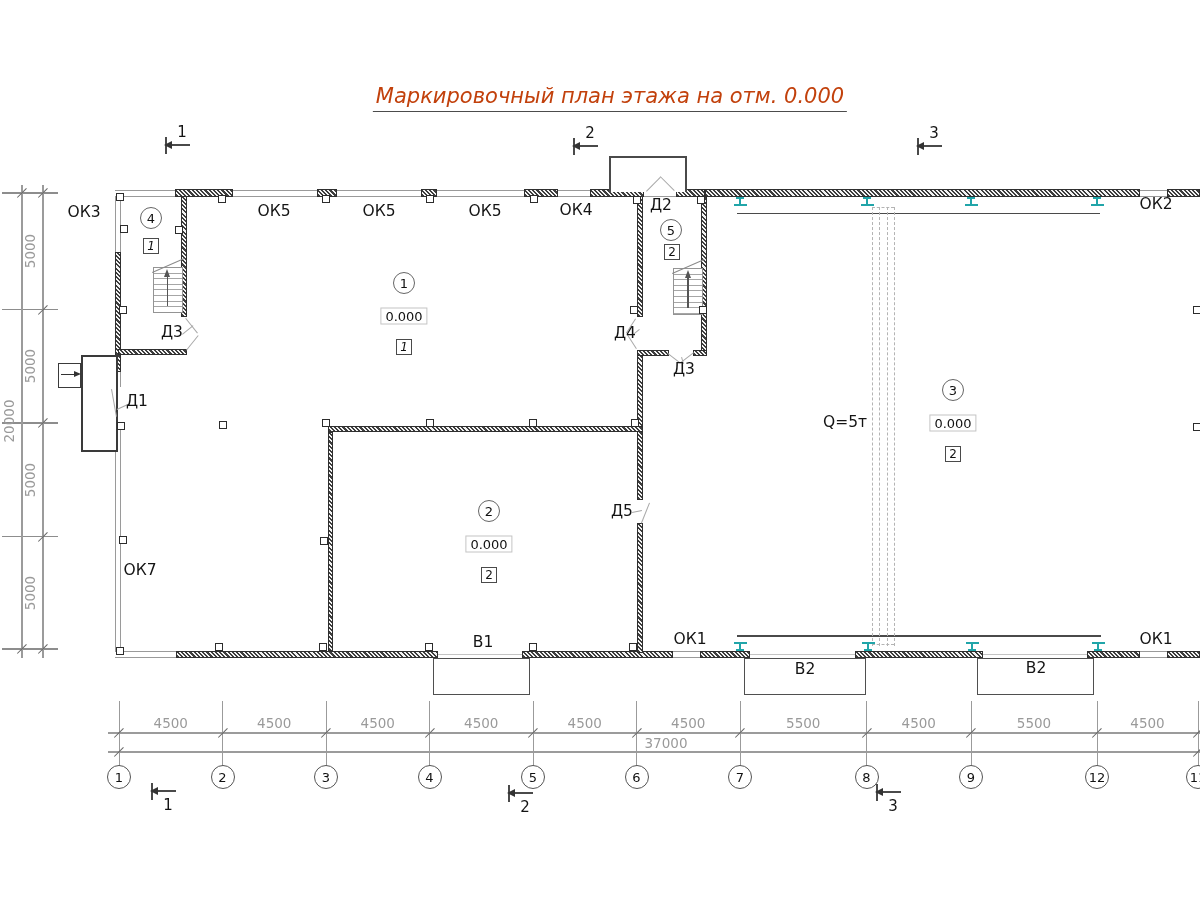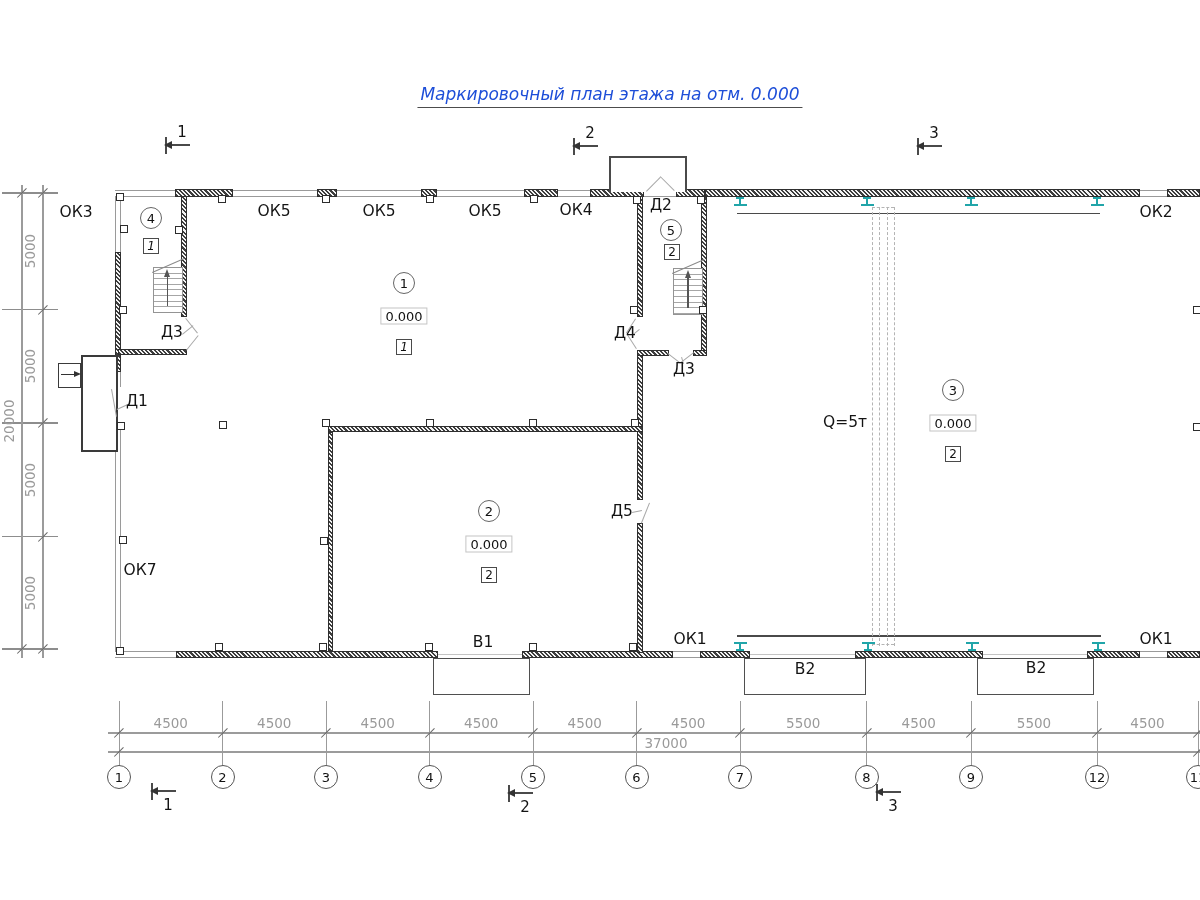--- a/index.html
+++ b/index.html
@@ -35,21 +35,21 @@
   .dash-h{border-top:1.2px dashed #b4b4b4}
   .ramp{box-sizing:border-box;border:1.6px solid #4f4f4f;background:#fff}
   .outl2{box-sizing:border-box;border:2px solid #3a3a3a;background:#fff}
   .outl15{box-sizing:border-box;border:1.5px solid #3a3a3a;background:#fff}
   .porch{box-sizing:border-box;border:2px solid #4a4a4a;border-bottom:none;background:#fff}
   .stair{box-sizing:border-box;border:1px solid #949494;
          background:#fff repeating-linear-gradient(to bottom,#fff 0 4.6px,#a6a6a6 4.6px 5.6px)}
   .tri-l{width:0;height:0;border-top:4px solid transparent;border-bottom:4px solid transparent;border-right:8px solid #333}
   .tri-r{width:0;height:0;border-top:3.5px solid transparent;border-bottom:3.5px solid transparent;border-left:7px solid #333}
   .tri-u{width:0;height:0;border-left:3.5px solid transparent;border-right:3.5px solid transparent;border-bottom:8px solid #555}
-  .title{font-size:17px;font-style:italic;color:#1d4ed8;border-bottom:1.2px solid #4c4c4c;
+  .title{font-size:21px;font-style:italic;color:#c2410c;border-bottom:1.2px solid #4c4c4c;
          padding:0 3px 3px;white-space:nowrap;transform:translateX(-50%)}
 </style>
 </head>
 <body>
 
 <div id="canvas">
   <div class="abs title" style="left:610px;top:84px">Маркировочный план этажа на отм. 0.000</div>
   <div id="plan" class="abs" style="left:0;top:0;width:1200px;height:900px">
       <div class="abs band-h" style="left: 115px; top: 190px; width: 590px; height: 7px;"></div>
       <div class="abs band-h" style="left: 1140px; top: 190px; width: 27px; height: 7px;"></div>
@@ -171,26 +171,26 @@
       <div class="abs" style="left: 636px; top: 319px; width: 16.6433px; height: 1.1px; background: rgb(168, 168, 168); transform-origin: 0px 0px; transform: rotate(2.14213rad);"></div>
       <div class="abs" style="left: 636px; top: 349px; width: 16.6433px; height: 1.1px; background: rgb(168, 168, 168); transform-origin: 0px 0px; transform: rotate(-2.14213rad);"></div>
       <div class="abs" style="left: 668px; top: 353px; width: 16.4012px; height: 1.1px; background: rgb(168, 168, 168); transform-origin: 0px 0px; transform: rotate(0.655696rad);"></div>
       <div class="abs" style="left: 694px; top: 353px; width: 16.4012px; height: 1.1px; background: rgb(168, 168, 168); transform-origin: 0px 0px; transform: rotate(2.4859rad);"></div>
       <div class="abs" style="left: 650px; top: 503px; width: 21.5407px; height: 1.1px; background: rgb(168, 168, 168); transform-origin: 0px 0px; transform: rotate(1.9513rad);"></div>
       <div class="abs" style="left: 128px; top: 405px; width: 12.083px; height: 1.1px; background: rgb(168, 168, 168); transform-origin: 0px 0px; transform: rotate(2.71497rad);"></div>
       <div class="abs" style="left: 182px; top: 334px; width: 14.2127px; height: 1.1px; background: rgb(168, 168, 168); transform-origin: 0px 0px; transform: rotate(-0.68573rad);"></div>
       <div class="abs" style="left: 633px; top: 334px; width: 7.81025px; height: 1.1px; background: rgb(168, 168, 168); transform-origin: 0px 0px; transform: rotate(-0.694738rad);"></div>
       <div class="abs" style="left: 683px; top: 364px; width: 7.28011px; height: 1.1px; background: rgb(168, 168, 168); transform-origin: 0px 0px; transform: rotate(-1.8491rad);"></div>
       <div class="abs" style="left: 632px; top: 512px; width: 10.198px; height: 1.1px; background: rgb(168, 168, 168); transform-origin: 0px 0px; transform: rotate(-0.197396rad);"></div>
-      <div class="abs lbl" style="left: 76px; top: 213px; text-align: center;">ОК3</div>
+      <div class="abs lbl" style="left: 84px; top: 213px; text-align: center;">ОК3</div>
       <div class="abs lbl" style="left: 274px; top: 212px;">ОК5</div>
       <div class="abs lbl" style="left: 379px; top: 212px;">ОК5</div>
       <div class="abs lbl" style="left: 485px; top: 212px;">ОК5</div>
       <div class="abs lbl" style="left: 576px; top: 211px;">ОК4</div>
-      <div class="abs lbl" style="left: 1156px; top: 213px;">ОК2</div>
+      <div class="abs lbl" style="left: 1156px; top: 205px;">ОК2</div>
       <div class="abs lbl" style="left: 140px; top: 571px;">ОК7</div>
       <div class="abs lbl" style="left: 690px; top: 640px;">ОК1</div>
       <div class="abs lbl" style="left: 1156px; top: 640px;">ОК1</div>
       <div class="abs lbl" style="left: 137px; top: 402px;">Д1</div>
       <div class="abs lbl" style="left: 661px; top: 206px;">Д2</div>
       <div class="abs lbl" style="left: 172px; top: 333px;">Д3</div>
       <div class="abs lbl" style="left: 625px; top: 334px;">Д4</div>
       <div class="abs lbl" style="left: 684px; top: 370px;">Д3</div>
       <div class="abs lbl" style="left: 622px; top: 512px;">Д5</div>
       <div class="abs lbl" style="left: 483px; top: 643px;">В1</div>

